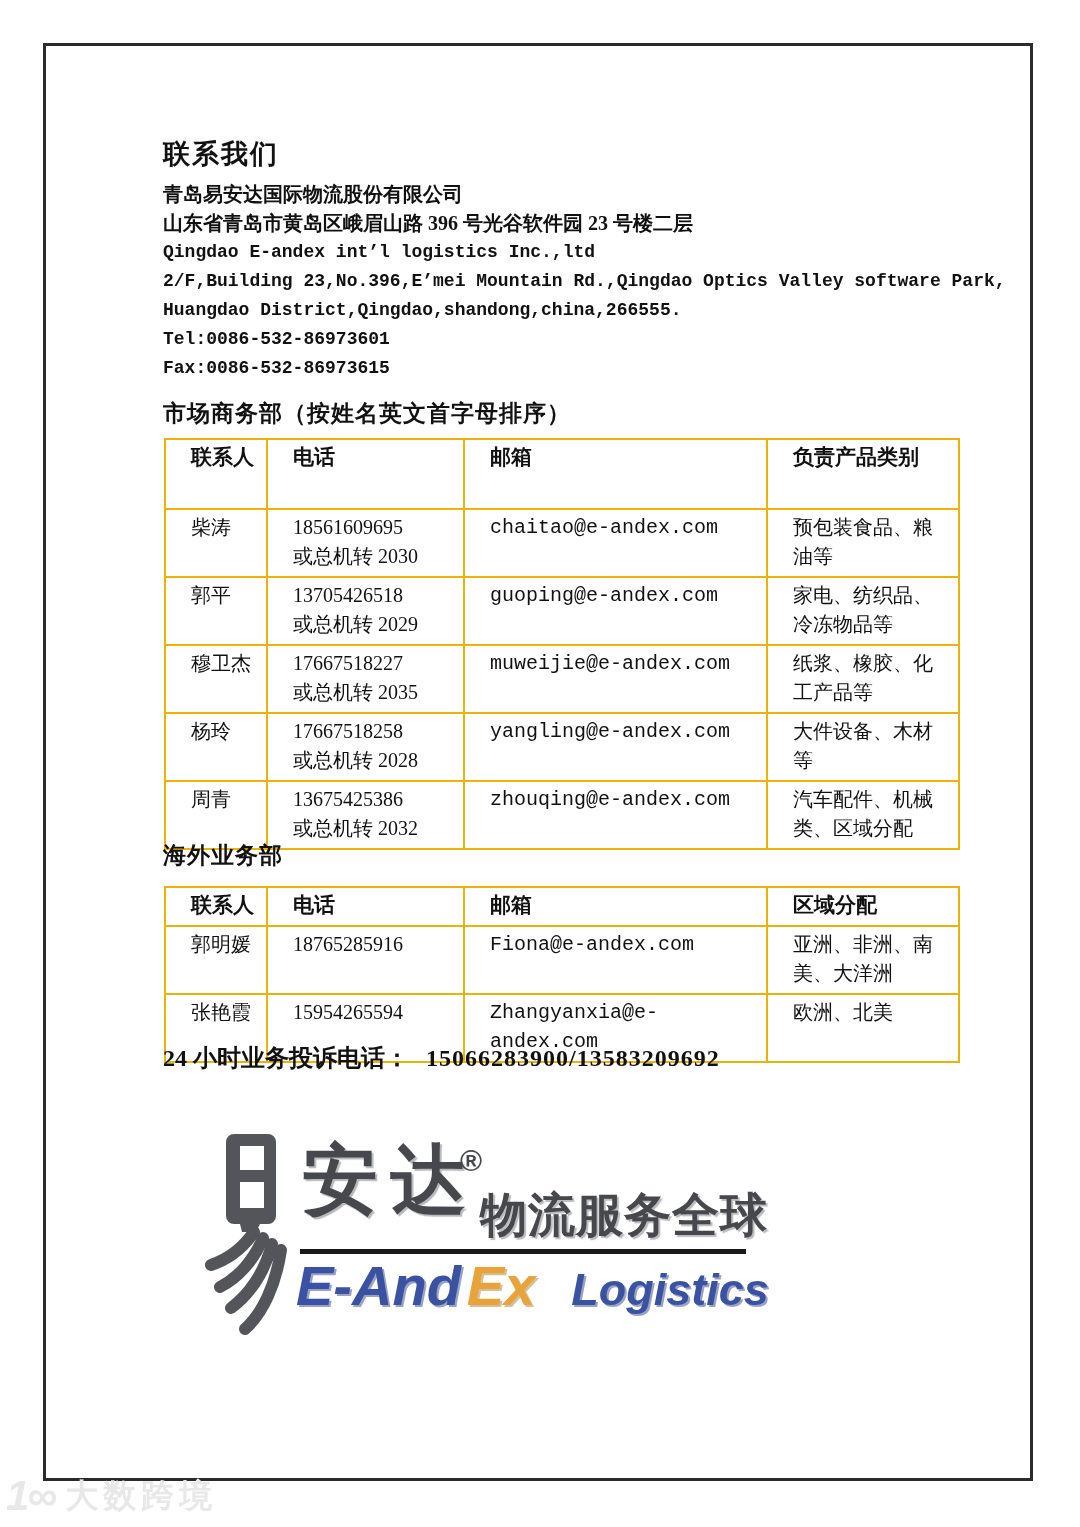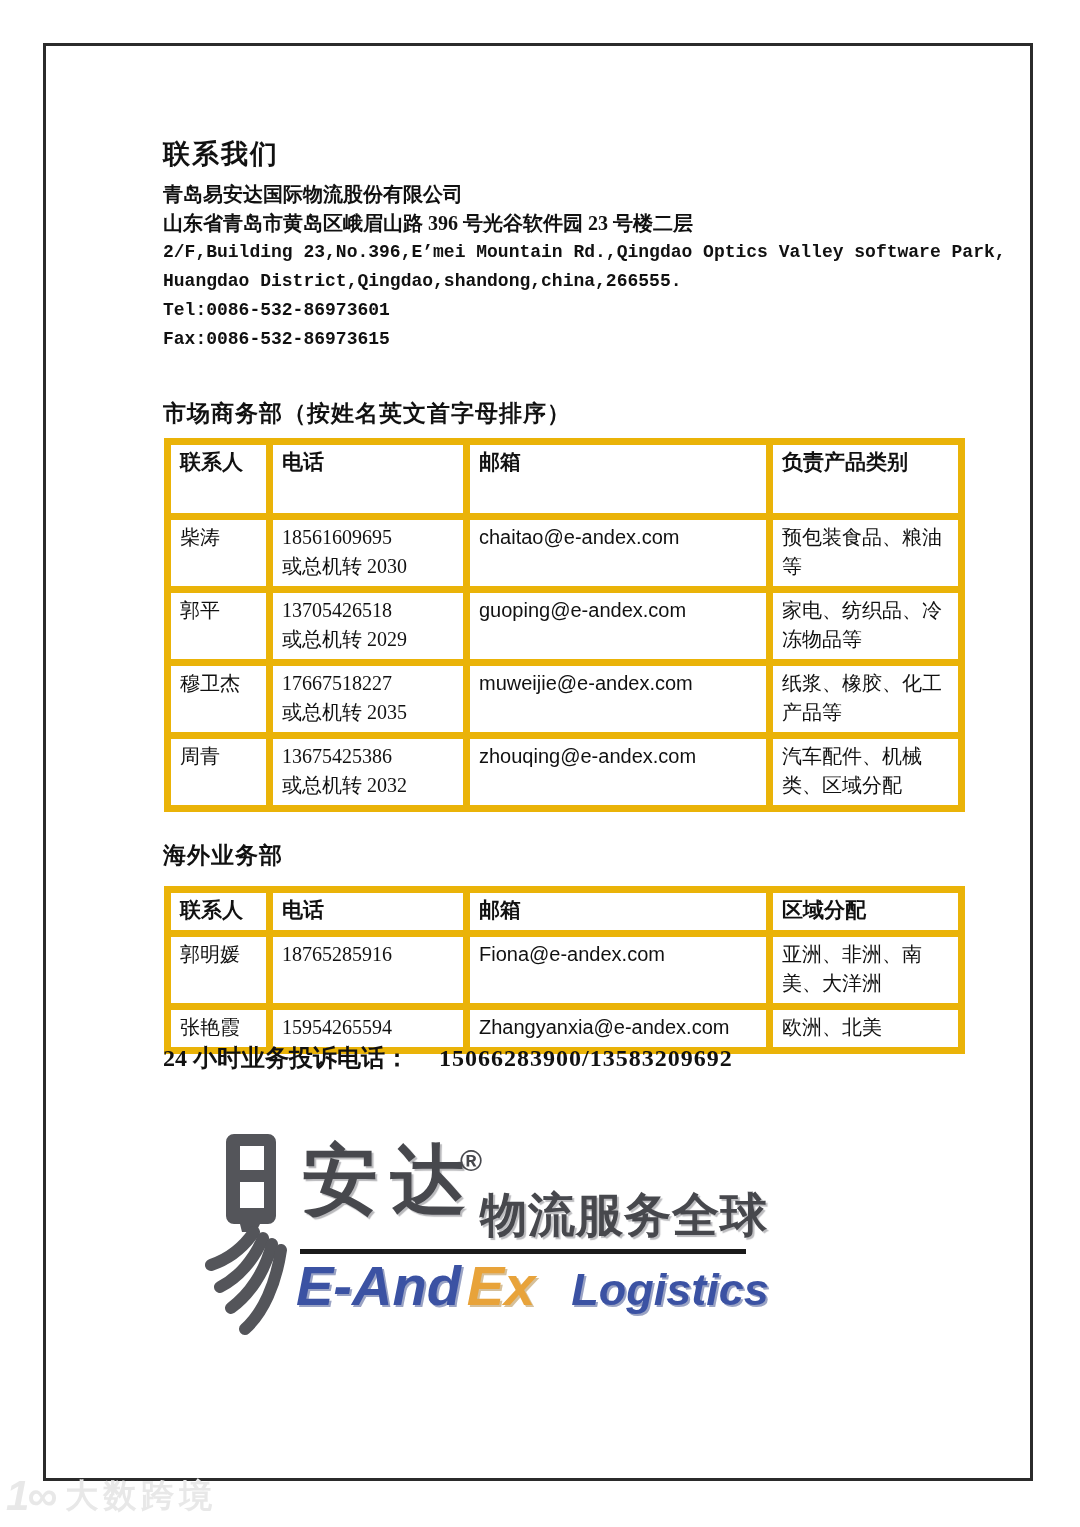--- a/index.html
+++ b/index.html
@@ -26,33 +26,33 @@
     font-size:23px;font-weight:bold;letter-spacing:1px;
   }
   .mkt-heading{left:163px;top:398px;}
   .ovs-heading{left:163px;top:840px;}
   table.dept{
     border-collapse:collapse;table-layout:fixed;background:#fff;
   }
   .tbl1{left:164px;top:438px;width:794px;}
   .tbl2{left:164px;top:886px;width:794px;}
   table.dept th, table.dept td{
-    border:7px solid #eab308;
+    border:2px solid #eab308;
     vertical-align:top;text-align:left;
-    padding:3px 9px 5px 9px;
+    padding:3px 9px 5px 25px;
     font-size:20px;line-height:29px;
     overflow:hidden;
   }
   table.dept th{font-weight:bold;font-size:21px;}
   .tbl1 th{height:60px;}
   .tbl1 td{height:56px;}
   .tbl2 th{height:24px;}
-  .email{font-family:Liberation Sans, sans-serif;font-size:17px;margin-top:40px;}
+  .email{font-family:Liberation Mono, monospace;font-size:17px;margin-top:40px;}
   .hotline{left:163px;top:1042px;font-size:24px;font-weight:bold;white-space:nowrap;}
-  .hotline .numbers{margin-left:30px;letter-spacing:1px;}
+  .hotline .numbers{margin-left:17px;letter-spacing:1px;}
   
   .logo{left:180px;top:1122px;width:620px;height:215px;text-decoration:underline;}
   .logo *{box-sizing:border-box;}
   .yi-svg{position:absolute;left:16px;top:10px;}
   .anda{
     position:absolute;left:122px;top:16px;
     font-family:"Liberation Sans","DejaVu Sans",sans-serif;
     font-size:76px;font-weight:bold;color:#47484d;
     letter-spacing:12px;line-height:1.1;white-space:nowrap;
     text-shadow:2px 2px 1px #b9b9bc;
@@ -93,20 +93,21 @@
 <body>
 
 <div class="canvas">
   <div class="page-border"></div>
 
   <div class="abs contact-heading">联系我们</div>
 
   <div class="abs address">
     <div class="line">青岛易安达国际物流股份有限公司</div>
     <div class="line">山东省青岛市黄岛区峨眉山路 396 号光谷软件园 23 号楼二层</div>
+    <div class="line en">Qingdao E-andex int’l logistics Inc.,ltd</div>
     <div class="line en">2/F,Building 23,No.396,E’mei Mountain Rd.,Qingdao Optics Valley software Park,</div>
     <div class="line en">Huangdao District,Qingdao,shandong,china,266555.</div>
     <div class="line en">Tel:0086-532-86973601</div>
     <div class="line en">Fax:0086-532-86973615</div>
   </div>
 
   <div class="abs section-heading mkt-heading">市场商务部（按姓名英文首字母排序）</div>
 
   <table class="abs dept tbl1">
     <colgroup>
@@ -143,20 +144,29 @@
         <td>家电、纺织品、冷冻物品等</td>
       </tr>
       <tr>
         <td>穆卫杰</td>
         <td>
             <div>17667518227</div>
             <div>或总机转 2035</div>
           </td>
         <td class="email">muweijie@e-andex.com</td>
         <td>纸浆、橡胶、化工产品等</td>
+      </tr>
+      <tr>
+        <td>杨玲</td>
+        <td>
+            <div>17667518258</div>
+            <div>或总机转 2028</div>
+          </td>
+        <td class="email">yangling@e-andex.com</td>
+        <td>大件设备、木材等</td>
       </tr>
       <tr>
         <td>周青</td>
         <td>
             <div>13675425386</div>
             <div>或总机转 2032</div>
           </td>
         <td class="email">zhouqing@e-andex.com</td>
         <td>汽车配件、机械类、区域分配</td>
       </tr>

